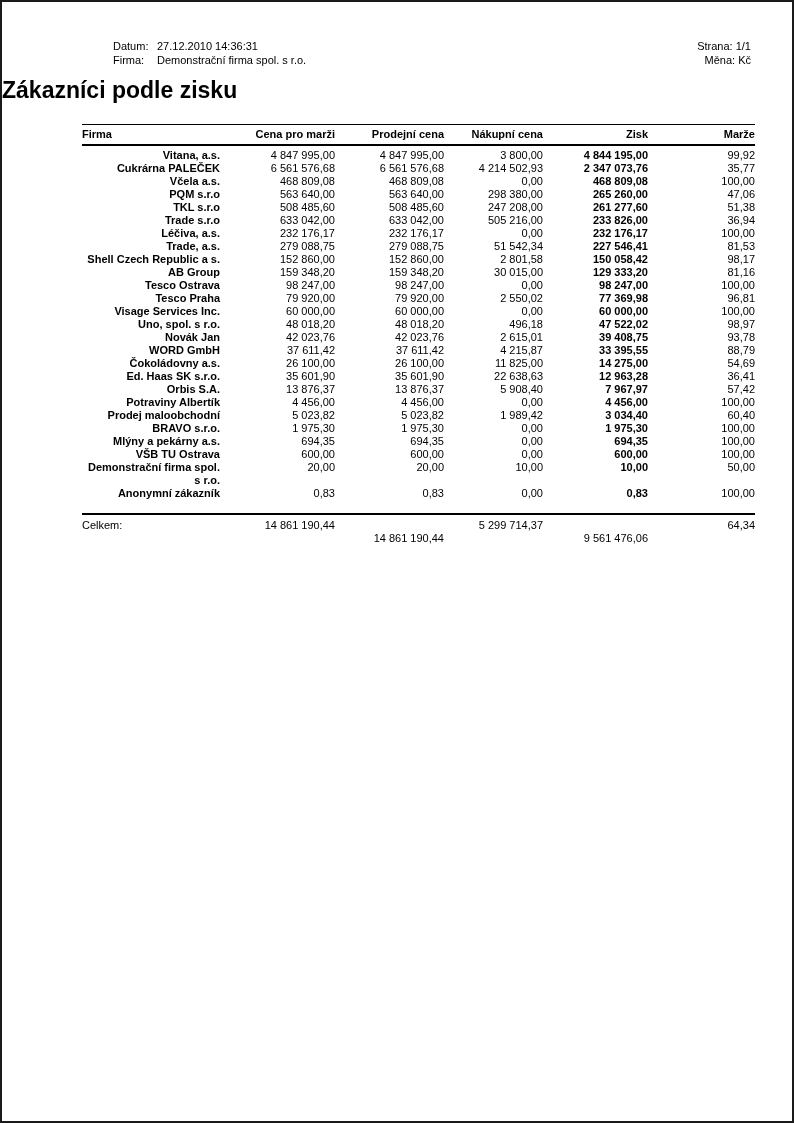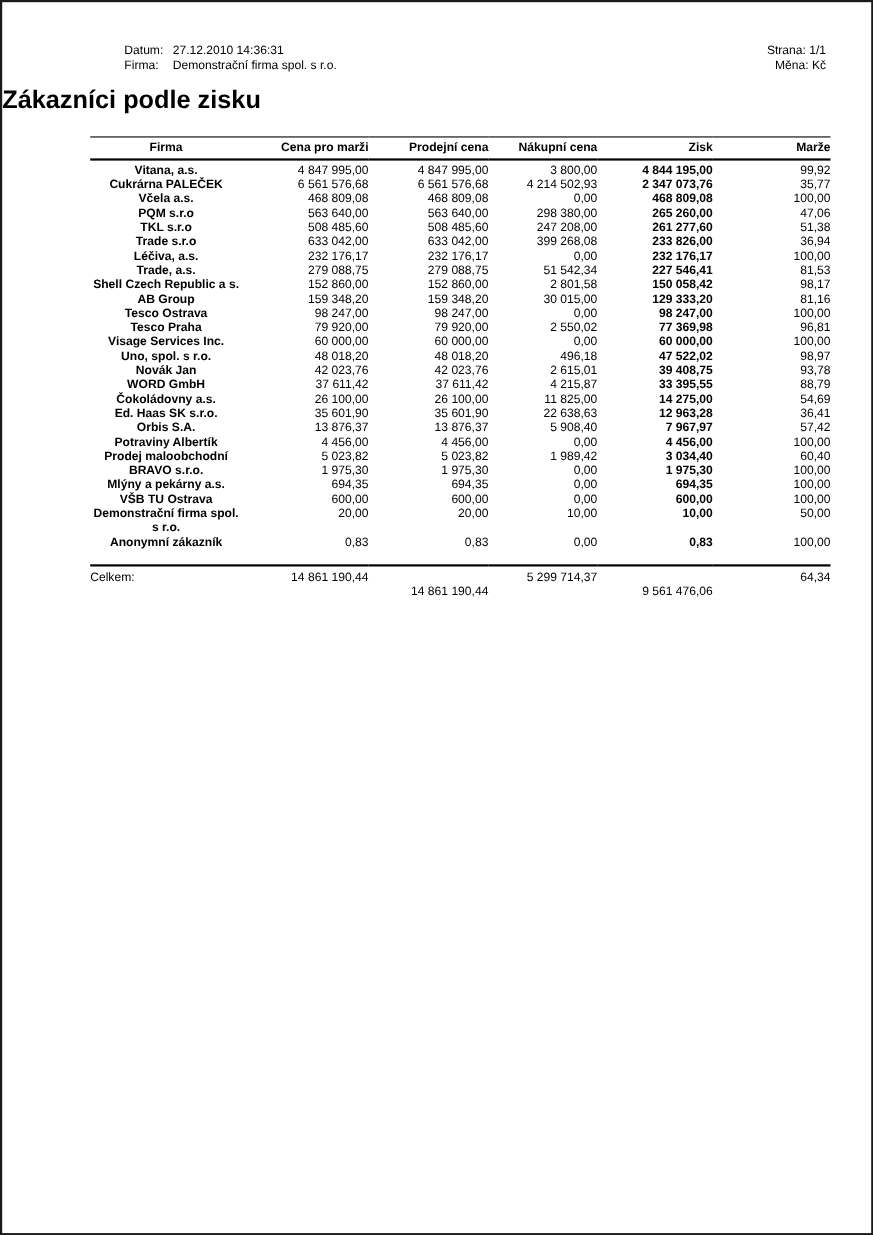--- a/index.html
+++ b/index.html
@@ -55,30 +55,30 @@
   }
   table.report th {
     font-size: 11px;
     font-weight: bold;
     text-align: right;
     padding: 3px 0 4px 0;
     border-top: 1px solid #000;
     border-bottom: 2px solid #000;
     white-space: nowrap;
   }
-  table.report th.firma { text-align: center; margin-left: 32px; }
+  table.report th.firma { text-align: left; margin-left: 32px; }
   table.report tbody td {
     font-size: 11px;
     line-height: 13px;
     vertical-align: top;
     padding: 0;
   }
   table.report tbody tr:first-child td { padding-top: 3px; }
   table.report tbody tr:last-child td { padding-bottom: 13px; }
-  td.firma { font-weight: bold; text-align: center; padding-right: 6px; }
+  td.firma { font-weight: bold; text-align: right; padding-right: 6px; }
   td.num { text-align: right; white-space: nowrap; }
   td.zisk { font-weight: bold; }
   table.report tfoot td {
     font-size: 11px;
     line-height: 13px;
     font-weight: normal;
     text-align: right;
     white-space: nowrap;
     padding: 0;
   }
@@ -167,21 +167,21 @@
             <td class="num">508 485,60</td>
             <td class="num">508 485,60</td>
             <td class="num">247 208,00</td>
             <td class="num zisk">261 277,60</td>
             <td class="num">51,38</td>
           </tr>
           <tr>
             <td class="firma">Trade s.r.o</td>
             <td class="num">633 042,00</td>
             <td class="num">633 042,00</td>
-            <td class="num">399 268,08</td>
+            <td class="num">505 216,00</td>
             <td class="num zisk">233 826,00</td>
             <td class="num">36,94</td>
           </tr>
           <tr>
             <td class="firma">Léčiva, a.s.</td>
             <td class="num">232 176,17</td>
             <td class="num">232 176,17</td>
             <td class="num">0,00</td>
             <td class="num zisk">232 176,17</td>
             <td class="num">100,00</td>

